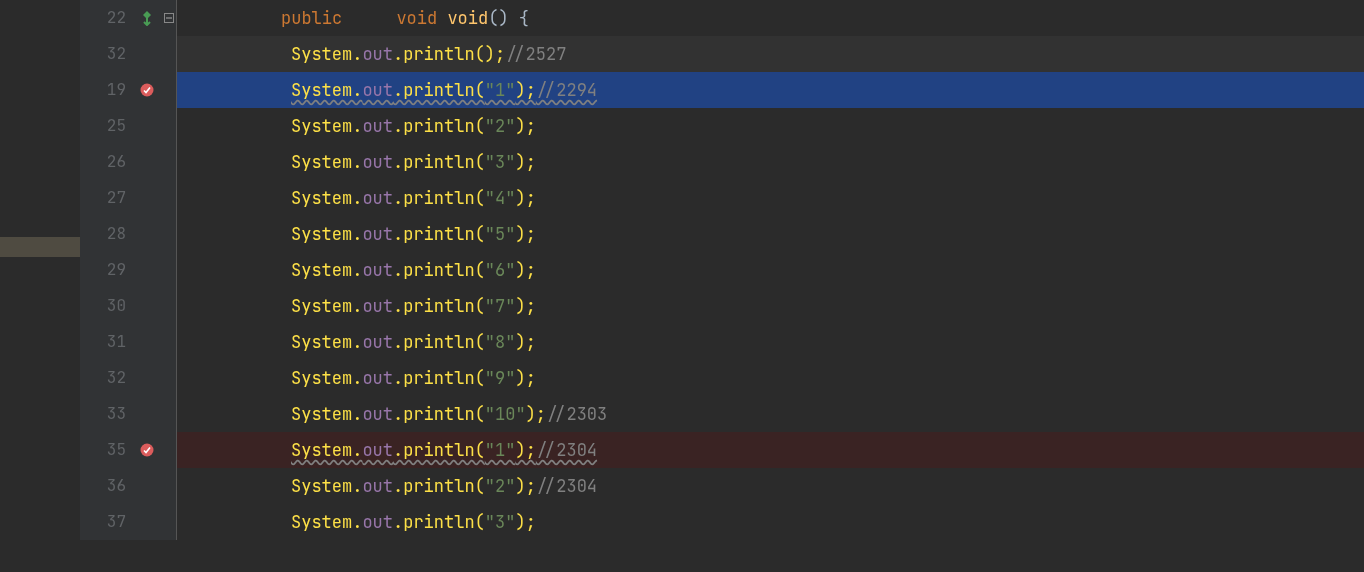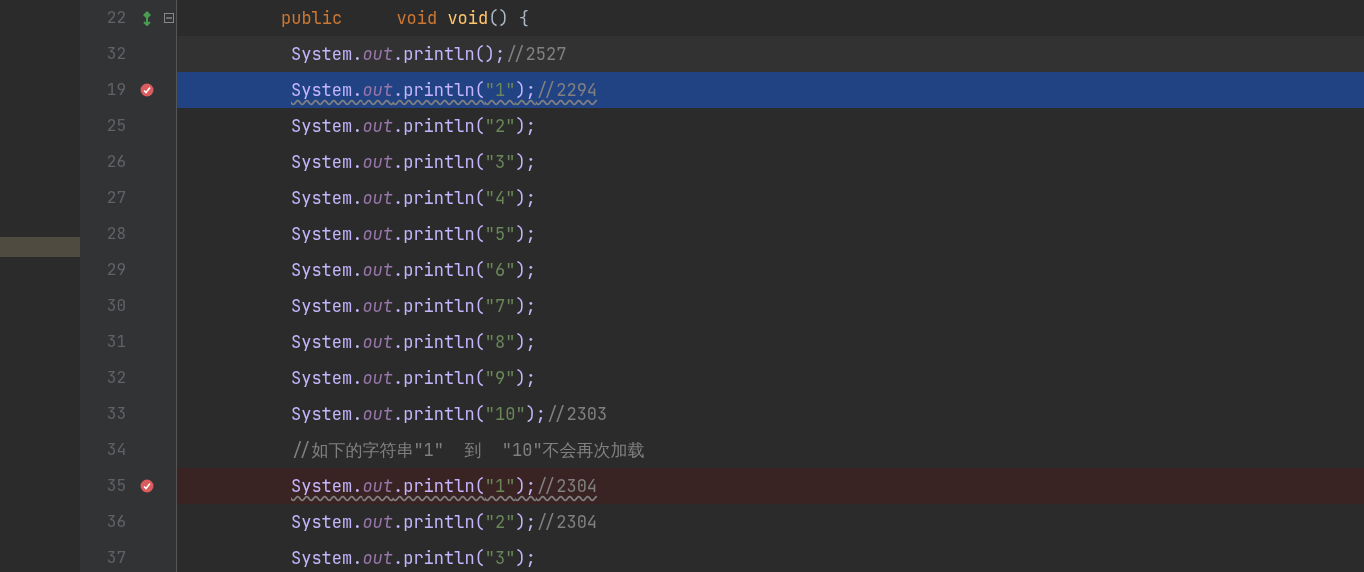--- a/index.html
+++ b/index.html
@@ -84,24 +84,24 @@
   .row-sel .code-col { background: #214283; }
   .row-bpt .code-col { background: #3A2323; }
 
   
   .row-sel .bar-col { background: #214283; }
   .row-dim .bar-col { background: #323232; }
   .row-bpt .bar-col { background: #3A2323; }
 
   
   .tk-kw     { color: #CC7832; margin-left: 44px; }
-  .tk-ident  { color: #c4b5fd; }
+  .tk-ident  { color: #fde047; }
   .tk-method { color: #FFC66D; }
   .tk-punc   { color: #A9B7C6; }
-  .tk-field  { color: #9876AA; font-style: italic; }
+  .tk-field  { color: #9876AA; }
   .tk-str    { color: #6A8759; }
   .tk-cmt    { color: #808080; }
 
   .underline-wavy {
     text-decoration: underline wavy #808080;
     text-underline-offset: 3px;
   }
 
   .indent { display:inline-block; width: 54px; }
 </style>
@@ -127,21 +127,20 @@
           </svg></div><div class="fold-col"></div><div class="bar-col"></div><div class="code-col"><span class="indent"></span><span class="indent"></span><span class="underline-wavy"><span class="tk-ident">System.</span><span class="tk-field">out</span><span class="tk-ident">.println(</span><span class="tk-str">"1"</span><span class="tk-ident">);</span><span class="tk-cmt">//2294</span></span></div></div>
       <div class="line"><div class="ln-col">25</div><div class="icon-col"></div><div class="fold-col"></div><div class="bar-col"></div><div class="code-col"><span class="indent"></span><span class="indent"></span><span><span class="tk-ident">System.</span><span class="tk-field">out</span><span class="tk-ident">.println(</span><span class="tk-str">"2"</span><span class="tk-ident">);</span></span></div></div>
       <div class="line"><div class="ln-col">26</div><div class="icon-col"></div><div class="fold-col"></div><div class="bar-col"></div><div class="code-col"><span class="indent"></span><span class="indent"></span><span><span class="tk-ident">System.</span><span class="tk-field">out</span><span class="tk-ident">.println(</span><span class="tk-str">"3"</span><span class="tk-ident">);</span></span></div></div>
       <div class="line"><div class="ln-col">27</div><div class="icon-col"></div><div class="fold-col"></div><div class="bar-col"></div><div class="code-col"><span class="indent"></span><span class="indent"></span><span><span class="tk-ident">System.</span><span class="tk-field">out</span><span class="tk-ident">.println(</span><span class="tk-str">"4"</span><span class="tk-ident">);</span></span></div></div>
       <div class="line"><div class="ln-col">28</div><div class="icon-col"></div><div class="fold-col"></div><div class="bar-col"></div><div class="code-col"><span class="indent"></span><span class="indent"></span><span><span class="tk-ident">System.</span><span class="tk-field">out</span><span class="tk-ident">.println(</span><span class="tk-str">"5"</span><span class="tk-ident">);</span></span></div></div>
       <div class="line"><div class="ln-col">29</div><div class="icon-col"></div><div class="fold-col"></div><div class="bar-col"></div><div class="code-col"><span class="indent"></span><span class="indent"></span><span><span class="tk-ident">System.</span><span class="tk-field">out</span><span class="tk-ident">.println(</span><span class="tk-str">"6"</span><span class="tk-ident">);</span></span></div></div>
       <div class="line"><div class="ln-col">30</div><div class="icon-col"></div><div class="fold-col"></div><div class="bar-col"></div><div class="code-col"><span class="indent"></span><span class="indent"></span><span><span class="tk-ident">System.</span><span class="tk-field">out</span><span class="tk-ident">.println(</span><span class="tk-str">"7"</span><span class="tk-ident">);</span></span></div></div>
       <div class="line"><div class="ln-col">31</div><div class="icon-col"></div><div class="fold-col"></div><div class="bar-col"></div><div class="code-col"><span class="indent"></span><span class="indent"></span><span><span class="tk-ident">System.</span><span class="tk-field">out</span><span class="tk-ident">.println(</span><span class="tk-str">"8"</span><span class="tk-ident">);</span></span></div></div>
       <div class="line"><div class="ln-col">32</div><div class="icon-col"></div><div class="fold-col"></div><div class="bar-col"></div><div class="code-col"><span class="indent"></span><span class="indent"></span><span><span class="tk-ident">System.</span><span class="tk-field">out</span><span class="tk-ident">.println(</span><span class="tk-str">"9"</span><span class="tk-ident">);</span></span></div></div>
       <div class="line"><div class="ln-col">33</div><div class="icon-col"></div><div class="fold-col"></div><div class="bar-col"></div><div class="code-col"><span class="indent"></span><span class="indent"></span><span><span class="tk-ident">System.</span><span class="tk-field">out</span><span class="tk-ident">.println(</span><span class="tk-str">"10"</span><span class="tk-ident">);</span><span class="tk-cmt">//2303</span></span></div></div>
-      <div class="line"><div class="ln-col">34</div><div class="icon-col"></div><div class="fold-col"></div><div class="bar-col"></div><div class="code-col"><span class="indent"></span><span class="indent"></span><span><span class="tk-cmt">//如下的字符串"1"  到  "10"不会再次加载</span></span></div></div>
       <div class="line row-bpt"><div class="ln-col">35</div><div class="icon-col"><svg width="16" height="16" viewBox="0 0 16 16">
             <circle cx="8" cy="8" r="6.5" fill="#DB5C5C"></circle>
             <path d="M5 8.5 L7 10.5 L11 5.5" stroke="#FFFFFF" stroke-width="1.6" fill="none"></path>
           </svg></div><div class="fold-col"></div><div class="bar-col"></div><div class="code-col"><span class="indent"></span><span class="indent"></span><span class="underline-wavy"><span class="tk-ident">System.</span><span class="tk-field">out</span><span class="tk-ident">.println(</span><span class="tk-str">"1"</span><span class="tk-ident">);</span><span class="tk-cmt">//2304</span></span></div></div>
       <div class="line"><div class="ln-col">36</div><div class="icon-col"></div><div class="fold-col"></div><div class="bar-col"></div><div class="code-col"><span class="indent"></span><span class="indent"></span><span><span class="tk-ident">System.</span><span class="tk-field">out</span><span class="tk-ident">.println(</span><span class="tk-str">"2"</span><span class="tk-ident">);</span><span class="tk-cmt">//2304</span></span></div></div>
       <div class="line"><div class="ln-col">37</div><div class="icon-col"></div><div class="fold-col"></div><div class="bar-col"></div><div class="code-col"><span class="indent"></span><span class="indent"></span><span><span class="tk-ident">System.</span><span class="tk-field">out</span><span class="tk-ident">.println(</span><span class="tk-str">"3"</span><span class="tk-ident">);</span></span></div></div>
     </div>
 </div>
 
 </body></html>

